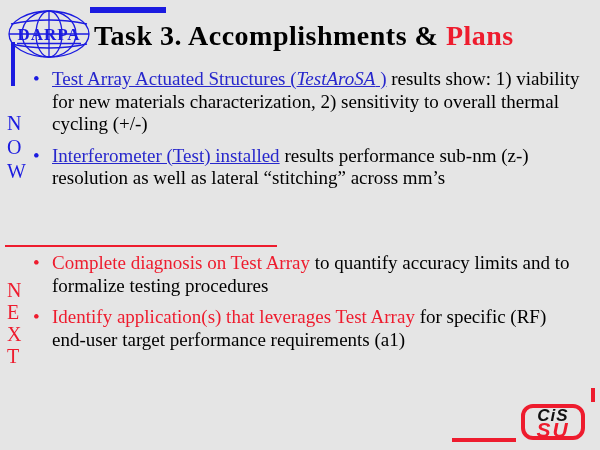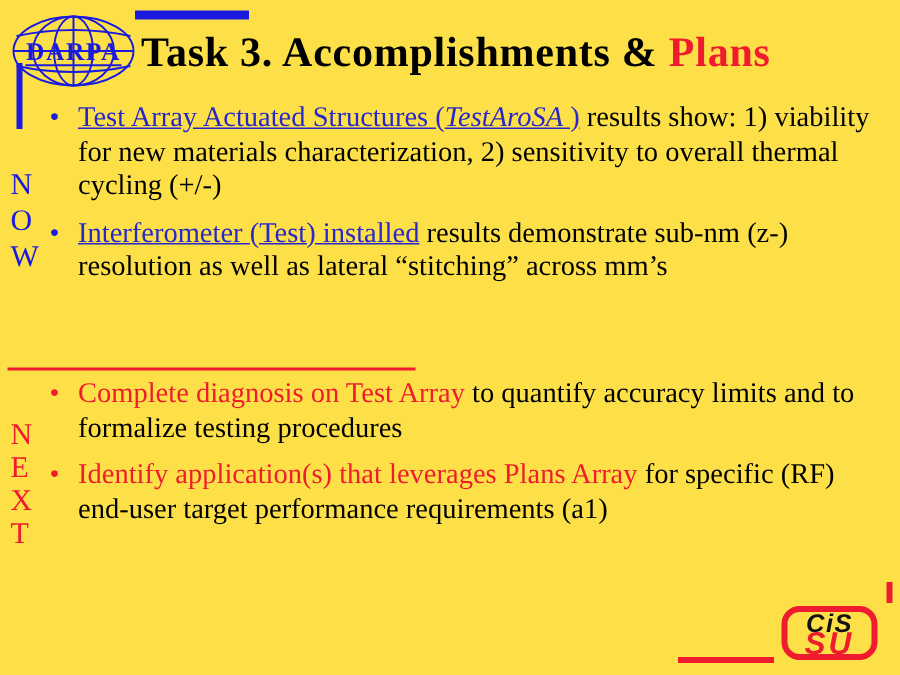--- a/index.html
+++ b/index.html
@@ -1,17 +1,17 @@
 <!DOCTYPE html>
 <html><head>
 <meta charset="utf-8">
 <style>
   html,body{margin:0;padding:0;background:#888;}
   .slide{
-    position:relative; width:600px; height:450px; background:#fde047;
+    position:relative; width:600px; height:450px; background:#e5e5e5;
     font-family:"Liberation Serif", serif; overflow:hidden;
   }
   
   .top-bar{position:absolute; left:90px; top:7px; width:76px; height:6px; background:#1b1be0;}
   .left-bar{position:absolute; left:11px; top:42px; width:4px; height:44px; background:#1b1be0;}
   .darpa{position:absolute; left:6px; top:9px; width:86px; height:52px;}
   .darpa ellipse,.darpa path,.darpa line{fill:none; stroke:#1b1be0; stroke-width:1.3;}
   .darpa text{fill:#1b1be0; stroke:none; font-family:"Liberation Serif",serif;
     font-weight:bold; font-size:17px; letter-spacing:1px;}
   .title{position:absolute; left:94px; top:20px; margin:0; font-size:28px; font-weight:bold;
@@ -78,28 +78,28 @@
 
   <div class="v-label next-label">
     <span>N</span>
     <span>E</span>
     <span>X</span>
     <span>T</span>
   </div>
 
   <ul class="blist now-list">
     <li><span class="link"><span>Test Array Actuated Structures (</span><span class="it">TestAroSA</span><span> )</span></span><span> results show: 1) viability for new materials characterization, 2) sensitivity to overall thermal cycling (+/-)</span></li>
-    <li><span class="link">Interferometer (Test) installed</span><span> results demonstrate sub-nm (z-) resolution as well as lateral “stitching” across mm’s</span></li>
+    <li><span class="link">Interferometer (Test) installed</span><span> results performance sub-nm (z-) resolution as well as lateral “stitching” across mm’s</span></li>
   </ul>
 
   <div class="divider"></div>
 
   <ul class="blist next-list">
     <li><span class="red-lead">Complete diagnosis on Test Array</span><span> to quantify accuracy limits and to formalize testing procedures</span></li>
-    <li><span class="red-lead">Identify application(s) that leverages Plans Array</span><span> for specific (RF) end-user target performance requirements (a1)</span></li>
+    <li><span class="red-lead">Identify application(s) that leverages Test Array</span><span> for specific (RF) end-user target performance requirements (a1)</span></li>
   </ul>
 
   <div class="corner-tick"></div>
   <div class="cis-logo">
     <span class="cis-top">CiS</span>
     <span class="cis-bottom">SU</span>
   </div>
   <div class="bottom-bar"></div>
 
 </div>

